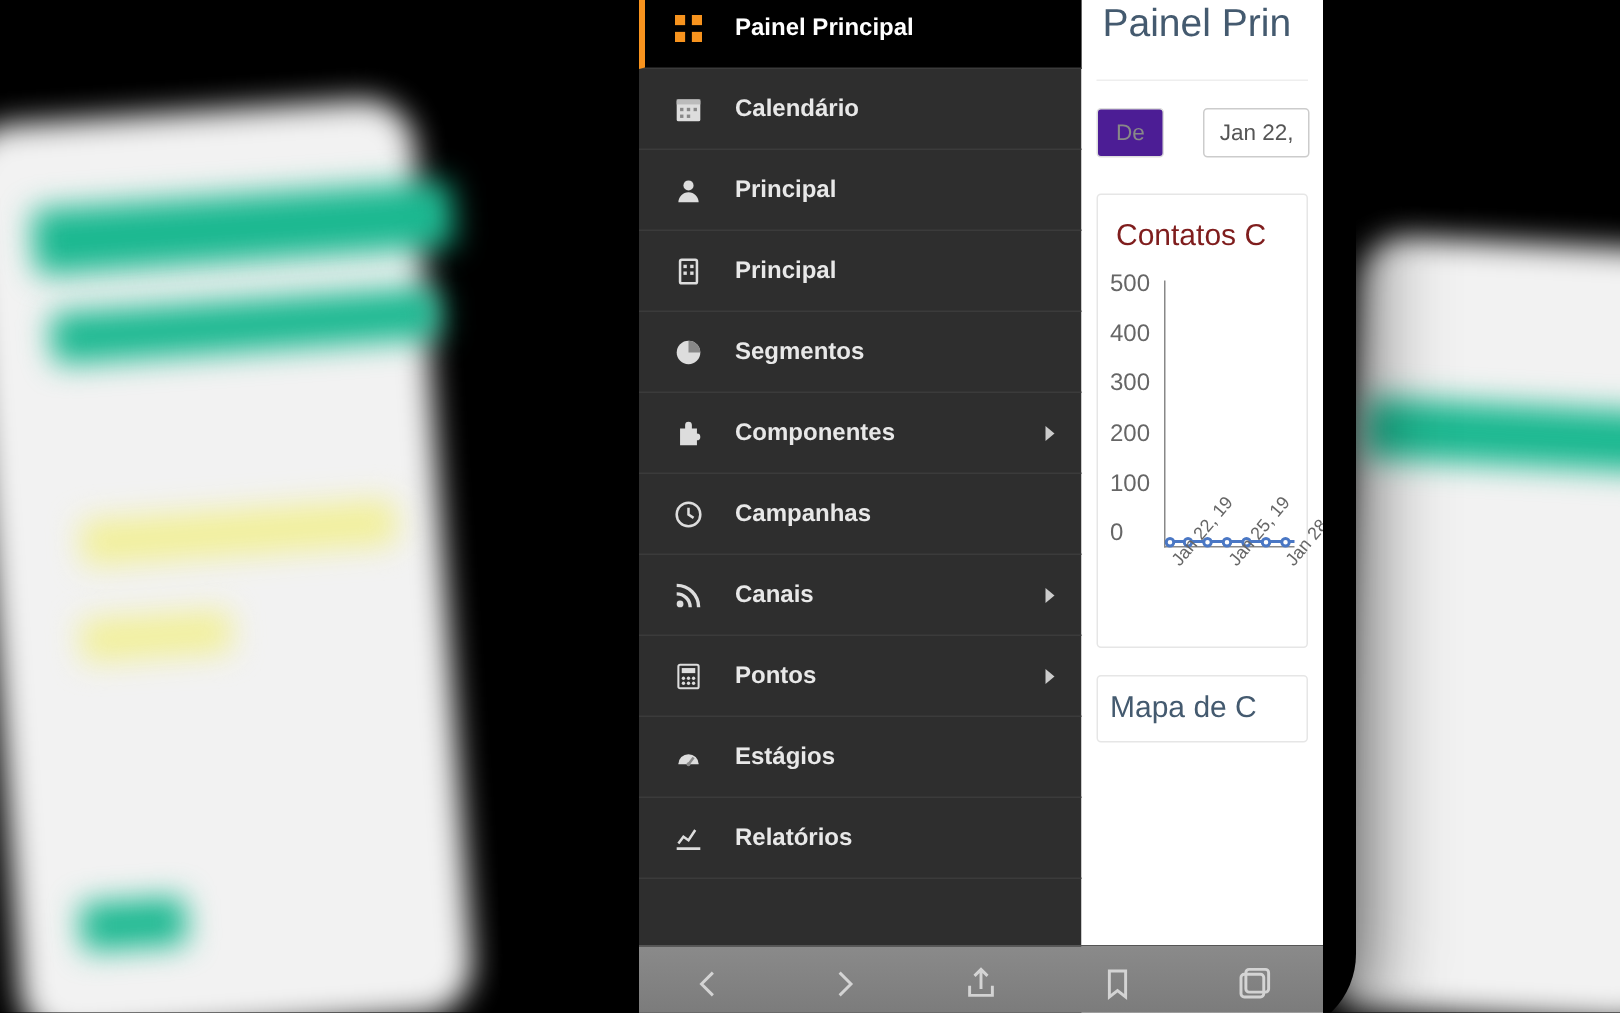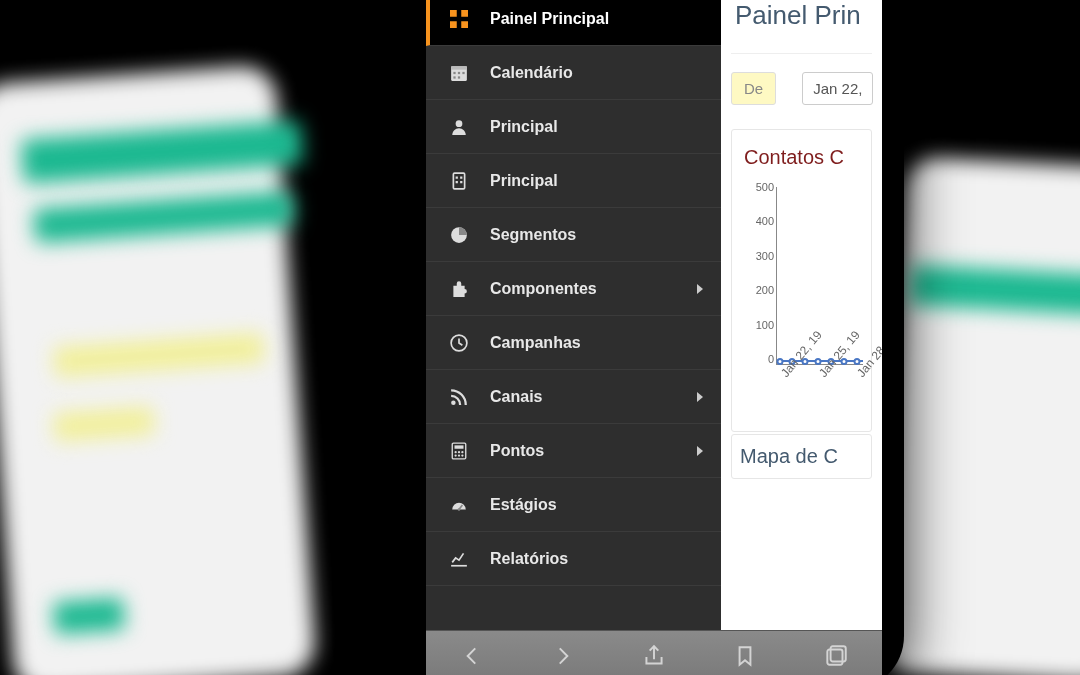--- a/index.html
+++ b/index.html
@@ -183,21 +183,21 @@
     font-weight: 400;
     padding: 10px 0 22px 4px;
     border-bottom: 1px solid #eee;
   }
   .date-row {
     display: flex;
     gap: 6px;
     margin-top: 18px;
   }
   .date-label {
-    background: #fef9c3;
+    background: #4c1d95;
     border: 1px solid #ddd;
     color: #888;
     font-size: 15px;
     padding: 7px 12px;
     border-radius: 3px;
   }
   .date-value {
     border: 1px solid #ccc;
     color: #555;
     font-size: 15px;
@@ -223,23 +223,22 @@
     padding-left: 36px;
     padding-bottom: 56px;
   }
   .y-axis {
     position: absolute;
     left: 0; top: 0; bottom: 56px;
     width: 34px;
     display: flex;
     flex-direction: column;
     justify-content: space-between;
-    text-align: right;
     color: #666;
-    font-size: 11px;
+    font-size: 16px;
   }
   .plot {
     position: absolute;
     left: 36px; right: 0; top: 6px; bottom: 56px;
     border-left: 1px solid #888;
     border-bottom: 1px solid #888;
   }
   .data-line {
     position: absolute;
     left: 0; right: 0;
@@ -268,21 +267,21 @@
     color: #666;
     transform: rotate(-50deg);
     transform-origin: top left;
   }
   .map-title {
     color: #445a6f;
     font-size: 20px;
     padding: 10px 8px;
     border: 1px solid #e6e6e6;
     border-radius: 3px;
-    margin-top: 2px;
+    margin-top: 18px;
   }
 
   
   .browser-bar {
     position: absolute;
     left: 0; right: 0; bottom: 0;
     height: 50px;
     background: linear-gradient(#8a8a8a, #7a7a7a);
     border-top: 1px solid #555;
     display: flex;

